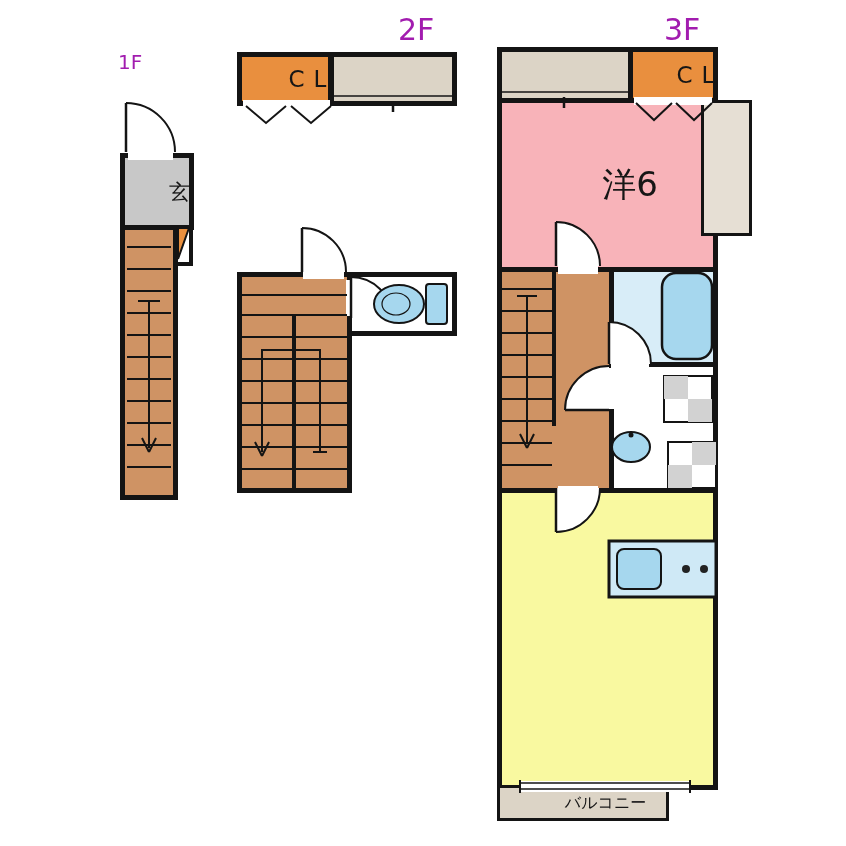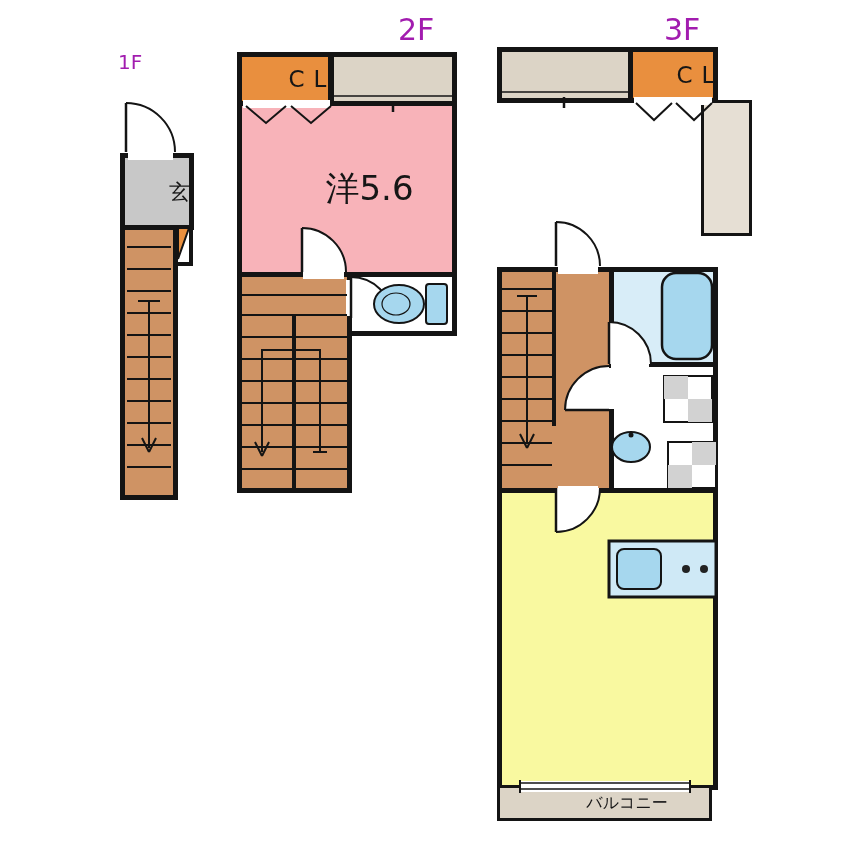--- a/index.html
+++ b/index.html
@@ -26,36 +26,36 @@
 
   <div class="region center" style="left:120px;top:153px;width:74px;height:77px;background:#c8c8c8;">
     <span style="font-size:21px;">玄</span>
   </div>
   <div class="region" style="left:120px;top:225px;width:58px;height:275px;background:#cf9364;"></div>
 
   <div class="region center" style="left:237px;top:52px;width:96px;height:54px;background:#e98f3e;">
     <span class="cl-text">CL</span>
   </div>
   <div class="region" style="left:329px;top:52px;width:128px;height:54px;background:#dcd4c6;"></div>
-  <div class="region center" style="left:237px;top:101px;width:220px;height:176px;background:#f8b3b9;">
-    <span class="room-text">洋5.6</span>
-  </div>
   <div class="region" style="left:237px;top:272px;width:115px;height:221px;background:#cf9364;"></div>
   <div class="region" style="left:347px;top:272px;width:110px;height:64px;background:#ffffff;"></div>
 
   <div class="region" style="left:497px;top:47px;width:136px;height:56px;background:#dcd4c6;"></div>
   <div class="region center" style="left:628px;top:47px;width:90px;height:56px;background:#e98f3e;">
     <span class="cl-text">CL</span>
   </div>
+  <div class="region center" style="left:497px;top:98px;width:221px;height:174px;background:#f8b3b9;">
+    <span class="room-text">洋6</span>
+  </div>
   <div class="region thin" style="left:701px;top:100px;width:17px;height:136px;background:#e6dfd4;"></div>
   <div class="region" style="left:497px;top:267px;width:117px;height:226px;background:#cf9364;"></div>
   <div class="region" style="left:609px;top:267px;width:109px;height:100px;background:#d8edf8;"></div>
   <div class="region" style="left:609px;top:362px;width:109px;height:131px;background:#ffffff;"></div>
   <div class="region" style="left:497px;top:488px;width:221px;height:302px;background:#f9f9a0;"></div>
-  <div class="region thin center" style="left:497px;top:785px;width:215px;height:36px;background:#dcd4c6;">
+  <div class="region thin center" style="left:497px;top:785px;width:172px;height:36px;background:#dcd4c6;">
     <span style="font-size:16px;">バルコニー</span>
   </div>
 
 
   <svg width="846" height="846" viewBox="0 0 846 846">
 
     <g>
       <rect x="128" y="151" width="45" height="9" fill="#ffffff"></rect>
       <path d="M126 103V152" stroke="#141414" stroke-width="2.5" fill="none"></path>
       <path d="M126 103A49 49 0 0 1 175 152" stroke="#141414" stroke-width="2" fill="none"></path>

